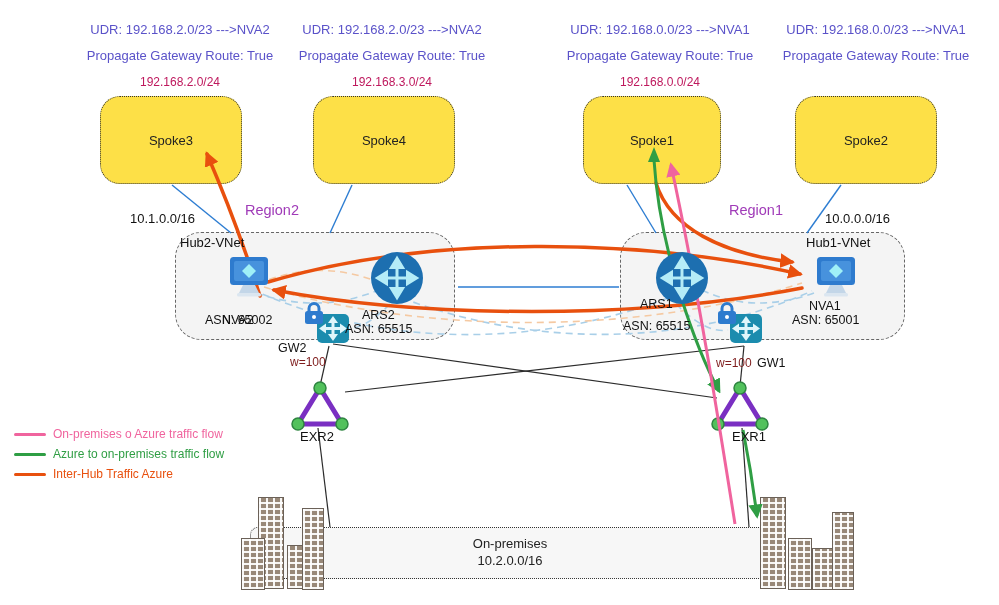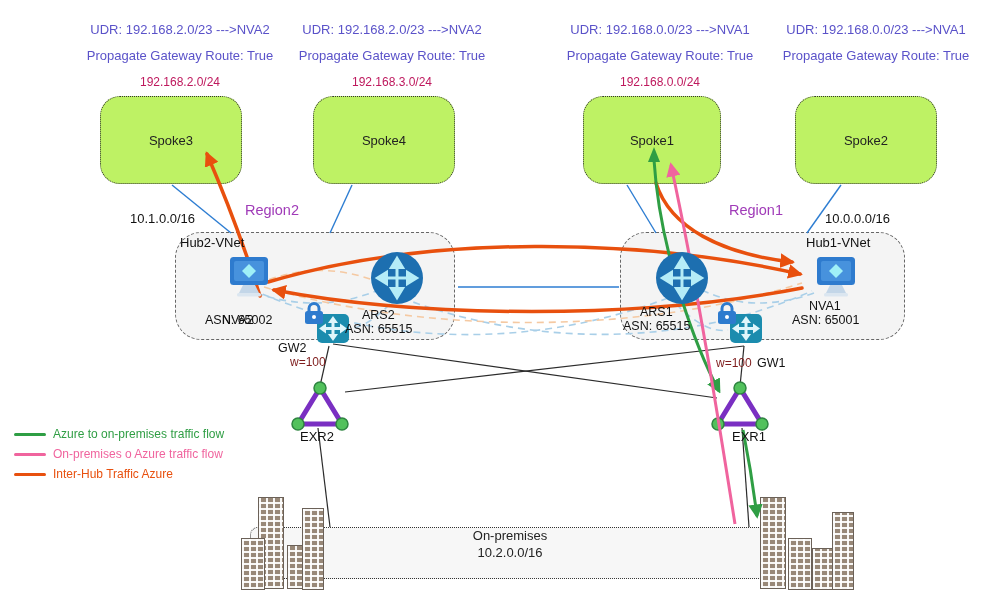--- a/index.html
+++ b/index.html
@@ -1,38 +1,38 @@
 <!DOCTYPE html>
 <html><head>
 <meta charset="utf-8">
 <style>
   *{box-sizing:border-box;margin:0;padding:0}
   body{font-family:"Liberation Sans",sans-serif;background:#fff}
   #canvas{position:relative;width:999px;height:605px;background:#fff;overflow:hidden}
-  .spoke{position:absolute;width:142px;height:88px;background:#bef264;border:1.6px dotted #333;
+  .spoke{position:absolute;width:142px;height:88px;background:#fde047;border:1.6px dotted #333;
          border-radius:20px;display:flex;align-items:center;justify-content:center;
          font-size:13px;color:#222;z-index:1}
   .hub{position:absolute;background:#f4f4f4;border:1.6px dashed #666;border-radius:26px;z-index:1}
   .col{position:absolute;text-align:center;z-index:3}
   .col .udr,.col .prop{color:#5a52c9;font-size:13px;margin-bottom:10px;line-height:1.25}
   .col .cidr{color:#be185d;font-size:12px;line-height:1.2}
   .lbl{position:absolute;font-size:12.5px;color:#111;z-index:3;text-align:left;line-height:1.15}
   .big{font-size:13px}
   .region{position:absolute;font-size:14.5px;color:#a03bb8;z-index:3;text-align:center}
   .red{color:#7f1d1d;font-size:12px}
   .icon{position:absolute;z-index:3}
   .icon svg{display:block}
   #connections{position:absolute;left:0;top:0;z-index:2}
   .legend{position:absolute;left:14px;top:424px;z-index:3}
   .legend-item{display:flex;align-items:center;height:20px}
   .swatch{width:32px;height:3px;margin-right:7px;border-radius:2px}
   .legend-text{font-size:12px;white-space:nowrap}
   .onprem{position:absolute;left:250px;top:527px;width:520px;height:52px;background:#f7f7f7;
           border:1.6px dotted #333;border-radius:8px;z-index:1;display:flex;flex-direction:column;
-          align-items:center;justify-content:flex-start;font-size:13px;color:#222;line-height:1.3}
+          align-items:center;justify-content:center;font-size:13px;color:#222;line-height:1.3}
   .building{position:absolute;z-index:1;border:1px solid #6b6158;background-color:#988878;
      background-image:repeating-linear-gradient(0deg, rgba(255,255,255,.92) 0 2px, transparent 2px 6px),
                       repeating-linear-gradient(90deg, rgba(255,255,255,.92) 0 2px, transparent 2px 7px)}
 </style>
 </head>
 <body>
 
 <div id="canvas">
 
   <div class="col" style="left:65px;top:22px;width:230px">
@@ -243,38 +243,38 @@
     </svg>
   </div>
 
   <div class="lbl" style="left:222px;top:313px;width:56px">NVA2</div>
   <div class="lbl" style="left:205px;top:313px;width:90px">ASN: 65002</div>
   <div class="lbl" style="left:362px;top:308px;width:56px">ARS2</div>
   <div class="lbl" style="left:345px;top:322px;width:90px">ASN: 65515</div>
   <div class="lbl" style="left:278px;top:341px;width:40px">GW2</div>
   <div class="lbl red" style="left:290px;top:356px;width:50px">w=100</div>
 
-  <div class="lbl" style="left:640px;top:305px;width:56px">ARS1</div>
+  <div class="lbl" style="left:640px;top:297px;width:56px">ARS1</div>
   <div class="lbl" style="left:623px;top:319px;width:90px">ASN: 65515</div>
   <div class="lbl" style="left:809px;top:299px;width:56px">NVA1</div>
   <div class="lbl" style="left:792px;top:313px;width:90px">ASN: 65001</div>
   <div class="lbl" style="left:757px;top:356px;width:40px">GW1</div>
   <div class="lbl red" style="left:716px;top:357px;width:50px">w=100</div>
 
   <div class="lbl big" style="left:300px;top:430px;width:45px">EXR2</div>
   <div class="lbl big" style="left:732px;top:430px;width:45px">EXR1</div>
 
   <div class="legend">
     <div class="legend-item">
+      <div class="swatch" style="background: rgb(240, 100, 158);"></div>
+      <span class="legend-text" style="color: rgb(240, 100, 158);">On-premises o Azure traffic flow</span>
+    </div>
+    <div class="legend-item">
       <div class="swatch" style="background: rgb(47, 158, 68);"></div>
       <span class="legend-text" style="color: rgb(47, 158, 68);">Azure to on-premises traffic flow</span>
-    </div>
-    <div class="legend-item">
-      <div class="swatch" style="background: rgb(240, 100, 158);"></div>
-      <span class="legend-text" style="color: rgb(240, 100, 158);">On-premises o Azure traffic flow</span>
     </div>
     <div class="legend-item">
       <div class="swatch" style="background: rgb(232, 80, 14);"></div>
       <span class="legend-text" style="color: rgb(232, 80, 14);">Inter-Hub Traffic Azure</span>
     </div>
   </div>
 
 </div>
 
 </body></html>

